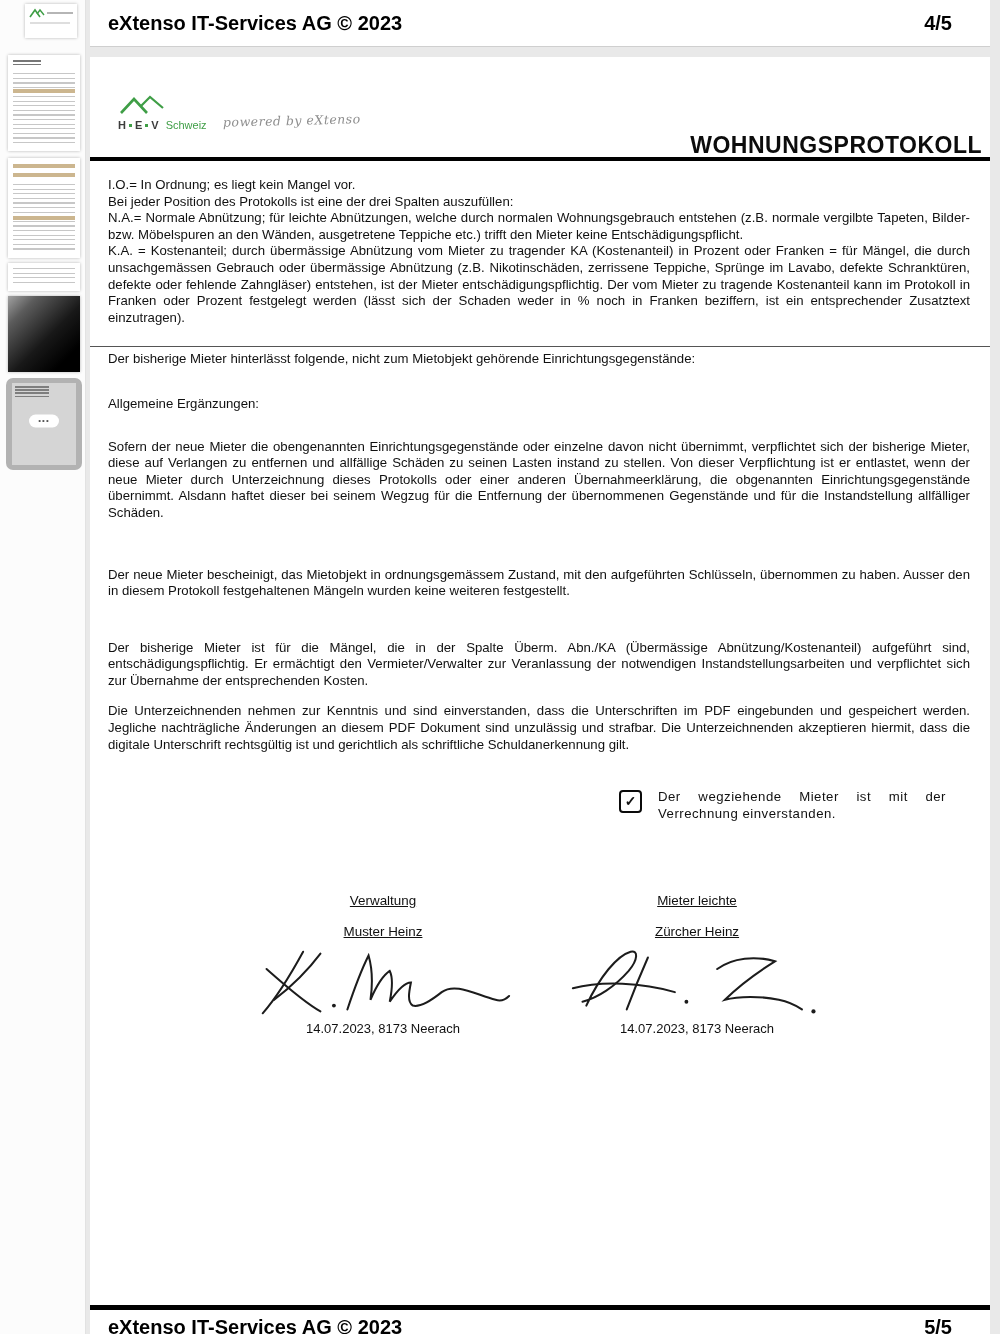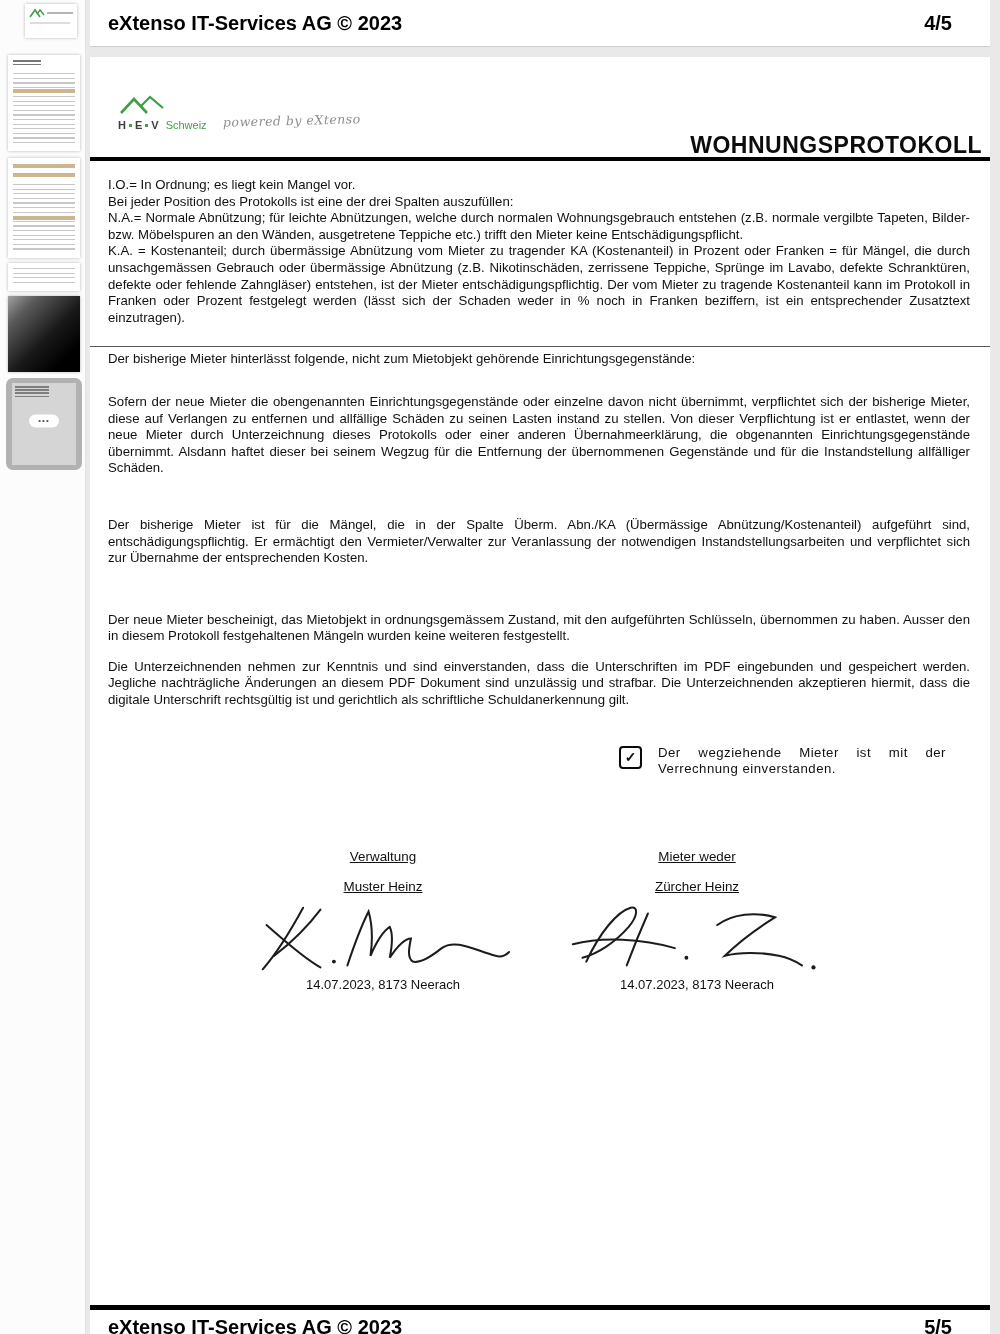--- a/index.html
+++ b/index.html
@@ -143,24 +143,25 @@
       <div class="intro tx">
         <div>I.O.= In Ordnung;  es liegt kein Mangel vor.</div>
         <div>Bei jeder Position des Protokolls ist eine der drei Spalten auszufüllen:</div>
         <p class="just">N.A.= Normale Abnützung; für leichte Abnützungen, welche durch normalen Wohnungsgebrauch entstehen (z.B. normale vergilbte Tapeten, Bilder- bzw. Möbelspuren an den Wänden, ausgetretene Teppiche etc.) trifft den Mieter keine Entschädigungspflicht.</p>
         <p class="just">K.A. = Kostenanteil; durch übermässige Abnützung vom Mieter zu tragender KA (Kostenanteil) in Prozent oder Franken = für Mängel, die durch unsachgemässen Gebrauch oder übermässige Abnützung (z.B. Nikotinschäden, zerrissene Teppiche, Sprünge im Lavabo, defekte Schranktüren, defekte oder fehlende Zahngläser) entstehen, ist der Mieter entschädigungspflichtig. Der vom Mieter zu tragende Kostenanteil kann im Protokoll in Franken oder Prozent festgelegt werden (lässt sich der Schaden weder in % noch in Franken beziffern, ist ein entsprechender Zusatztext einzutragen).</p>
       </div>
 
       <div class="rule-thin"></div>
 
       <p class="label1 tx">Der bisherige Mieter hinterlässt folgende, nicht zum Mietobjekt gehörende Einrichtungsgegenstände:</p>
+      <p class="label2 tx">Allgemeine Ergänzungen:</p>
 
       <p class="para sofern just tx">Sofern der neue Mieter die obengenannten Einrichtungsgegenstände oder einzelne davon nicht übernimmt, verpflichtet sich der bisherige Mieter, diese auf Verlangen zu entfernen und allfällige Schäden zu seinen Lasten instand zu stellen. Von dieser Verpflichtung ist er entlastet, wenn der neue Mieter durch Unterzeichnung dieses Protokolls oder einer anderen Übernahmeerklärung, die obgenannten Einrichtungsgegenstände übernimmt. Alsdann haftet dieser bei seinem Wegzug für die Entfernung der übernommenen Gegenstände und für die Instandstellung allfälliger Schäden.</p>
+      <p class="para neuer just tx">Der neue Mieter bescheinigt, das Mietobjekt in ordnungsgemässem Zustand, mit den aufgeführten Schlüsseln, übernommen zu haben. Ausser den in diesem Protokoll festgehaltenen Mängeln wurden keine weiteren festgestellt.</p>
       <p class="para maengel just tx">Der bisherige Mieter ist für die Mängel, die in der Spalte Überm. Abn./KA (Übermässige Abnützung/Kostenanteil) aufgeführt sind, entschädigungspflichtig. Er ermächtigt den Vermieter/Verwalter zur Veranlassung der notwendigen Instandstellungsarbeiten und verpflichtet sich zur Übernahme der entsprechenden Kosten.</p>
-      <p class="para neuer just tx">Der neue Mieter bescheinigt, das Mietobjekt in ordnungsgemässem Zustand, mit den aufgeführten Schlüsseln, übernommen zu haben. Ausser den in diesem Protokoll festgehaltenen Mängeln wurden keine weiteren festgestellt.</p>
       <p class="para digital just tx">Die Unterzeichnenden nehmen zur Kenntnis und sind einverstanden, dass die Unterschriften im PDF eingebunden und gespeichert werden. Jegliche nachträgliche Änderungen an diesem PDF Dokument sind unzulässig und strafbar. Die Unterzeichnenden akzeptieren hiermit, dass die digitale Unterschrift rechtsgültig ist und gerichtlich als schriftliche Schuldanerkennung gilt.</p>
 
       <div class="kaution-row">
         <div class="verrechnung">
           <div class="checkbox">
             <span>✓</span>
           </div>
           <div class="verrechnung-text just">Der wegziehende Mieter ist mit der Verrechnung einverstanden.</div>
         </div>
       </div>
@@ -174,21 +175,21 @@
               <path d="M52,8 C40,30 24,56 10,72"></path>
               <path d="M14,26 C30,40 52,60 70,70"></path>
               <path d="M70,10 C58,26 40,44 22,58"></path>
               <path d="M98,68 C106,44 114,24 120,12 C124,26 124,44 122,58 C128,44 136,32 142,28 C146,36 144,50 142,60 C150,48 158,40 164,40 C162,50 160,60 166,64 C174,66 186,58 196,50 C210,40 230,52 252,58 C258,60 262,58 266,54"></path>
             </g>
             <circle cx="84" cy="64" r="2" fill="#1c1c1c"></circle>
           </svg>
           <div class="sig-date">14.07.2023, 8173 Neerach</div>
         </div>
         <div class="sig-col c2">
-          <div class="sig-role">Mieter weder</div>
+          <div class="sig-role">Mieter leichte</div>
           <div class="sig-name">Zürcher Heinz</div>
           <svg class="sig-img" viewBox="0 0 270 80">
             <g stroke="#1c1c1c" stroke-width="2.1" fill="none" stroke-linecap="round">
               <path d="M20,64 C34,34 52,12 66,8 C74,6 74,16 64,28 C50,44 32,56 16,60"></path>
               <path d="M6,46 C36,38 78,40 112,50"></path>
               <path d="M84,14 C76,32 68,52 62,68"></path>
               <path d="M156,26 C172,14 196,12 216,18 C200,28 178,44 164,58 C178,54 202,54 220,58 C230,60 238,64 244,68"></path>
             </g>
             <circle cx="124" cy="60" r="2" fill="#1c1c1c"></circle>
             <circle cx="256" cy="70" r="2.2" fill="#1c1c1c"></circle>

